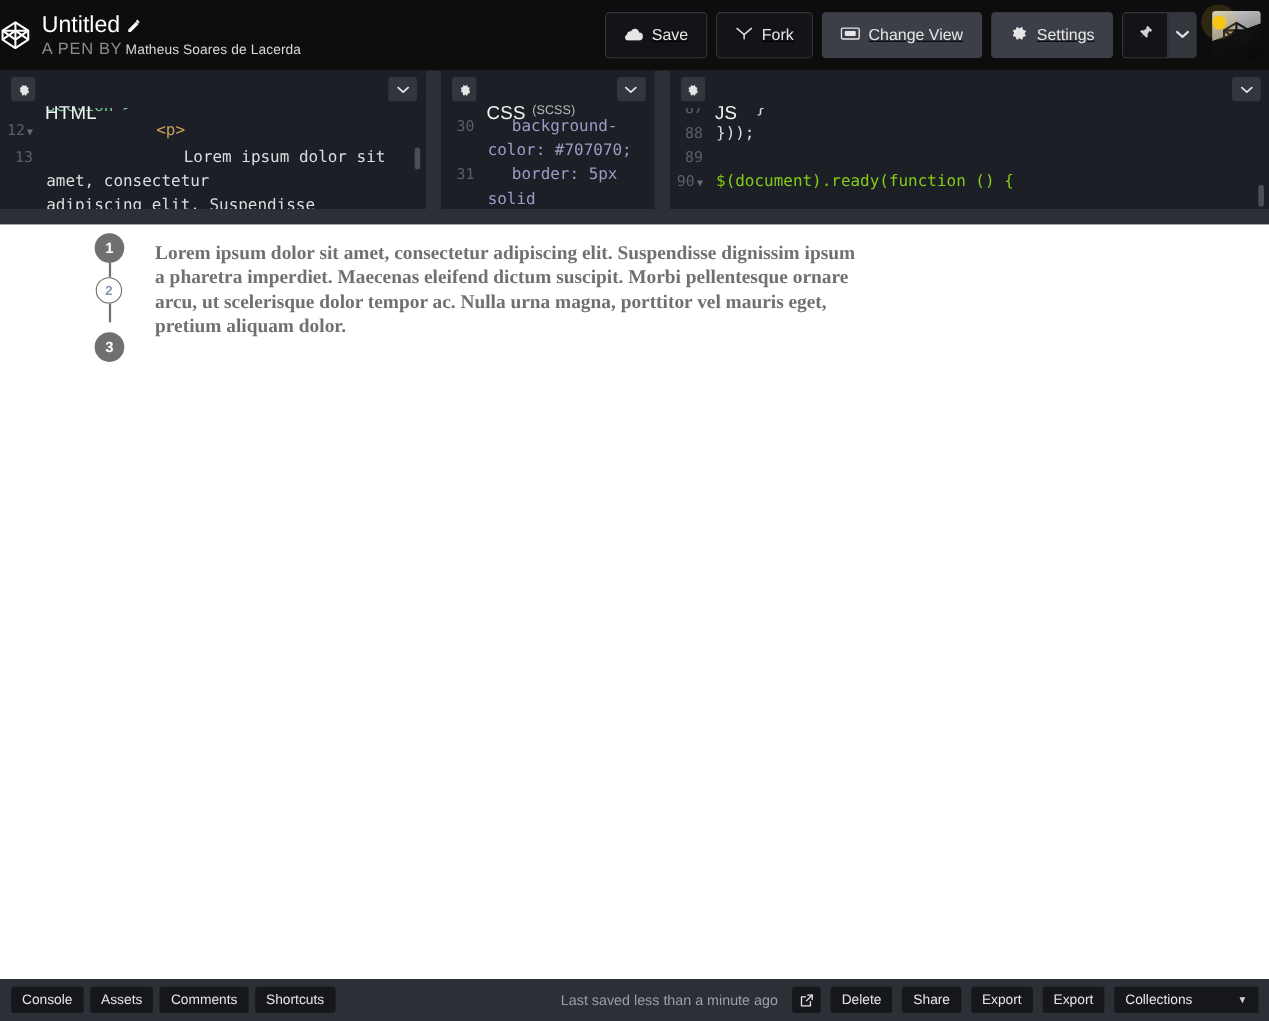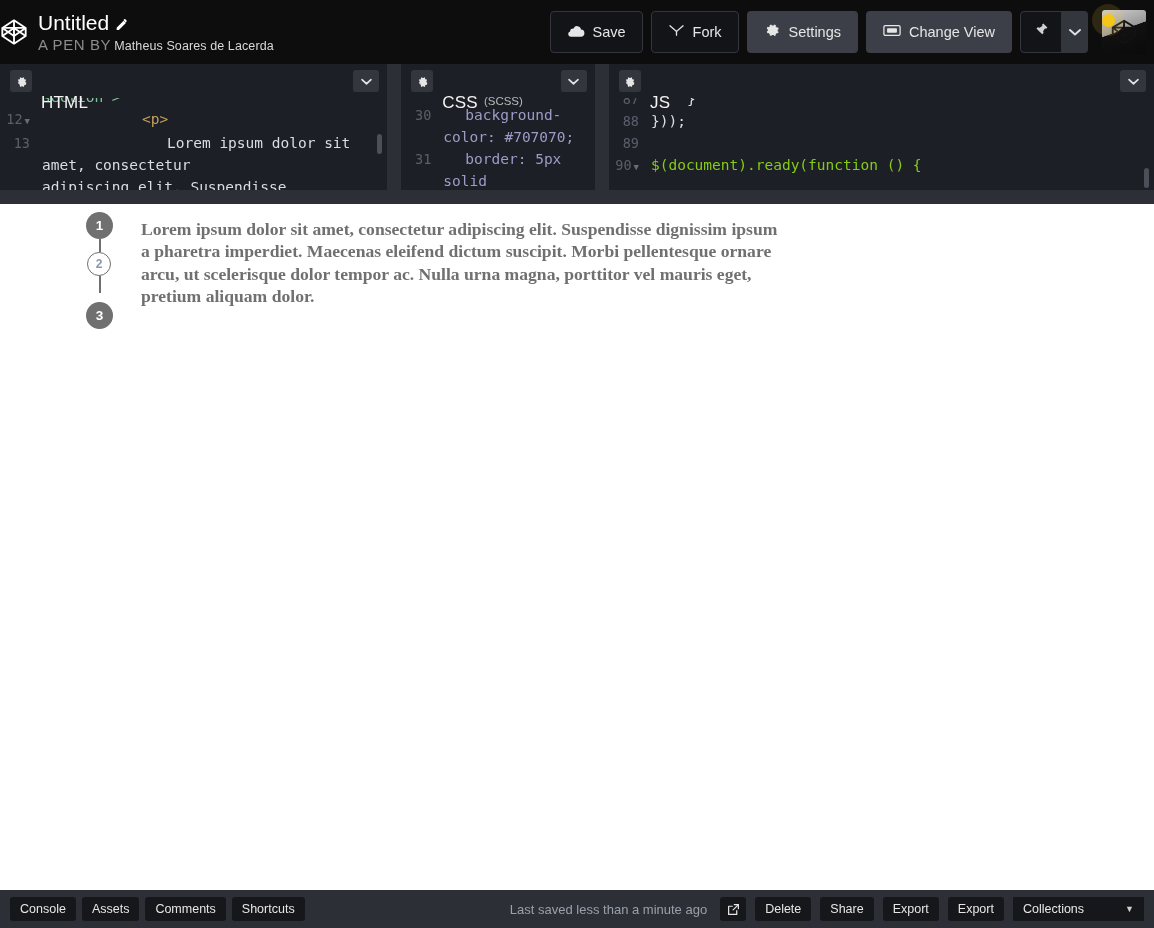--- a/index.html
+++ b/index.html
@@ -22,21 +22,21 @@
   .brand-text { display: flex; flex-direction: column; justify-content: center; }
   .pen-title-row { display: flex; align-items: center; gap: 6px; }
   .pen-title { font-size: 21px; color: #ffffff; font-weight: 400; line-height: 24px; }
   .pencil-icon { width: 13px; height: 13px; display: inline-block; position: relative; top: 1px; }
   .pen-by { font-size: 10.5px; color: #b3b3b3; line-height: 15px; margin-top: 2px; letter-spacing: .1px; }
   .pen-by .label { color: #8c8c8c; letter-spacing: .6px; font-size: 15px; }
   .pen-by .author { color: #d8d8d8; font-size: 12.5px; }
 
   .header-actions {
     position: absolute; right: 0; top: 0; height: 64px;
-    display: flex; align-items: center; gap: 8px; padding-right: 8px;
+    display: flex; align-items: center; gap: 8px; padding-right: 8px; text-decoration: underline;
   }
   .hbtn {
     height: 42px; display: flex; align-items: center; gap: 8px;
     padding: 0 16px; border-radius: 4px;
     font-size: 14.5px; color: #e6e6e6; cursor: pointer;
     border: 1px solid transparent; white-space: nowrap;
   }
   .hbtn.dark { background: #131417; border-color: #35363d; }
   .hbtn.grey { background: #3c3f47; }
   .hbtn svg { flex: 0 0 auto; }
@@ -208,36 +208,36 @@
           <svg viewBox="0 0 18 16" width="17" height="15" fill="none" stroke="#e6e6e6" stroke-width="1.4" stroke-linecap="round">
             <path d="M2 3 9 9l7-6"></path>
               <path d="M9 9v4"></path>
           </svg>
         </span>
         <span>Fork</span>
       </div>
 
       <div class="hbtn grey">
         <span>
+          <svg viewBox="0 0 20 14" width="18" height="13">
+            <rect x="1" y="1.5" width="18" height="11" rx="1.5" fill="none" stroke="#e6e6e6" stroke-width="1.4"></rect>
+            <rect x="4.5" y="4.5" width="11" height="5" rx="1" fill="#e6e6e6"></rect>
+          </svg>
+        </span>
+        <span>Change View</span>
+      </div>
+
+      <div class="hbtn grey">
+        <span>
           <svg viewBox="0 0 20 20" width="17" height="17" fill="#e6e6e6">
             <path d="M10 6.6A3.4 3.4 0 1 0 10 13.4 3.4 3.4 0 0 0 10 6.6zm0 5.2a1.8 1.8 0 1 1 0-3.6 1.8 1.8 0 0 1 0 3.6z"></path>
             <path d="M17.4 11.6l-1.3-.5a6.4 6.4 0 0 0 0-2.2l1.3-.5-.9-2.2-1.3.5a6.4 6.4 0 0 0-1.6-1.6l.5-1.3-2.2-.9-.5 1.3a6.4 6.4 0 0 0-2.2 0l-.5-1.3-2.2.9.5 1.3A6.4 6.4 0 0 0 5.4 6.2l-1.3-.5-.9 2.2 1.3.5a6.4 6.4 0 0 0 0 2.2l-1.3.5.9 2.2 1.3-.5a6.4 6.4 0 0 0 1.6 1.6l-.5 1.3 2.2.9.5-1.3a6.4 6.4 0 0 0 2.2 0l.5 1.3 2.2-.9-.5-1.3a6.4 6.4 0 0 0 1.6-1.6l1.3.5.9-2.2z"></path>
           </svg>
         </span>
         <span>Settings</span>
-      </div>
-
-      <div class="hbtn grey">
-        <span>
-          <svg viewBox="0 0 20 14" width="18" height="13">
-            <rect x="1" y="1.5" width="18" height="11" rx="1.5" fill="none" stroke="#e6e6e6" stroke-width="1.4"></rect>
-            <rect x="4.5" y="4.5" width="11" height="5" rx="1" fill="#e6e6e6"></rect>
-          </svg>
-        </span>
-        <span>Change View</span>
       </div>
 
       <div class="pin-group">
         <div class="pin-btn">
           <span>
             <svg viewBox="0 0 18 18" width="16" height="16" fill="#cfcfd6">
               <path d="M11.6 1.6 9.9 3.3l.9.9-3.4 2.2-2-.5L3.9 7.4l3.2 3.2-5 5.1 5.1-5 3.2 3.2 1.5-1.5-.5-2 2.2-3.4.9.9 1.7-1.7-4.6-4.6z"></path>
             </svg>
           </span>
         </div>

